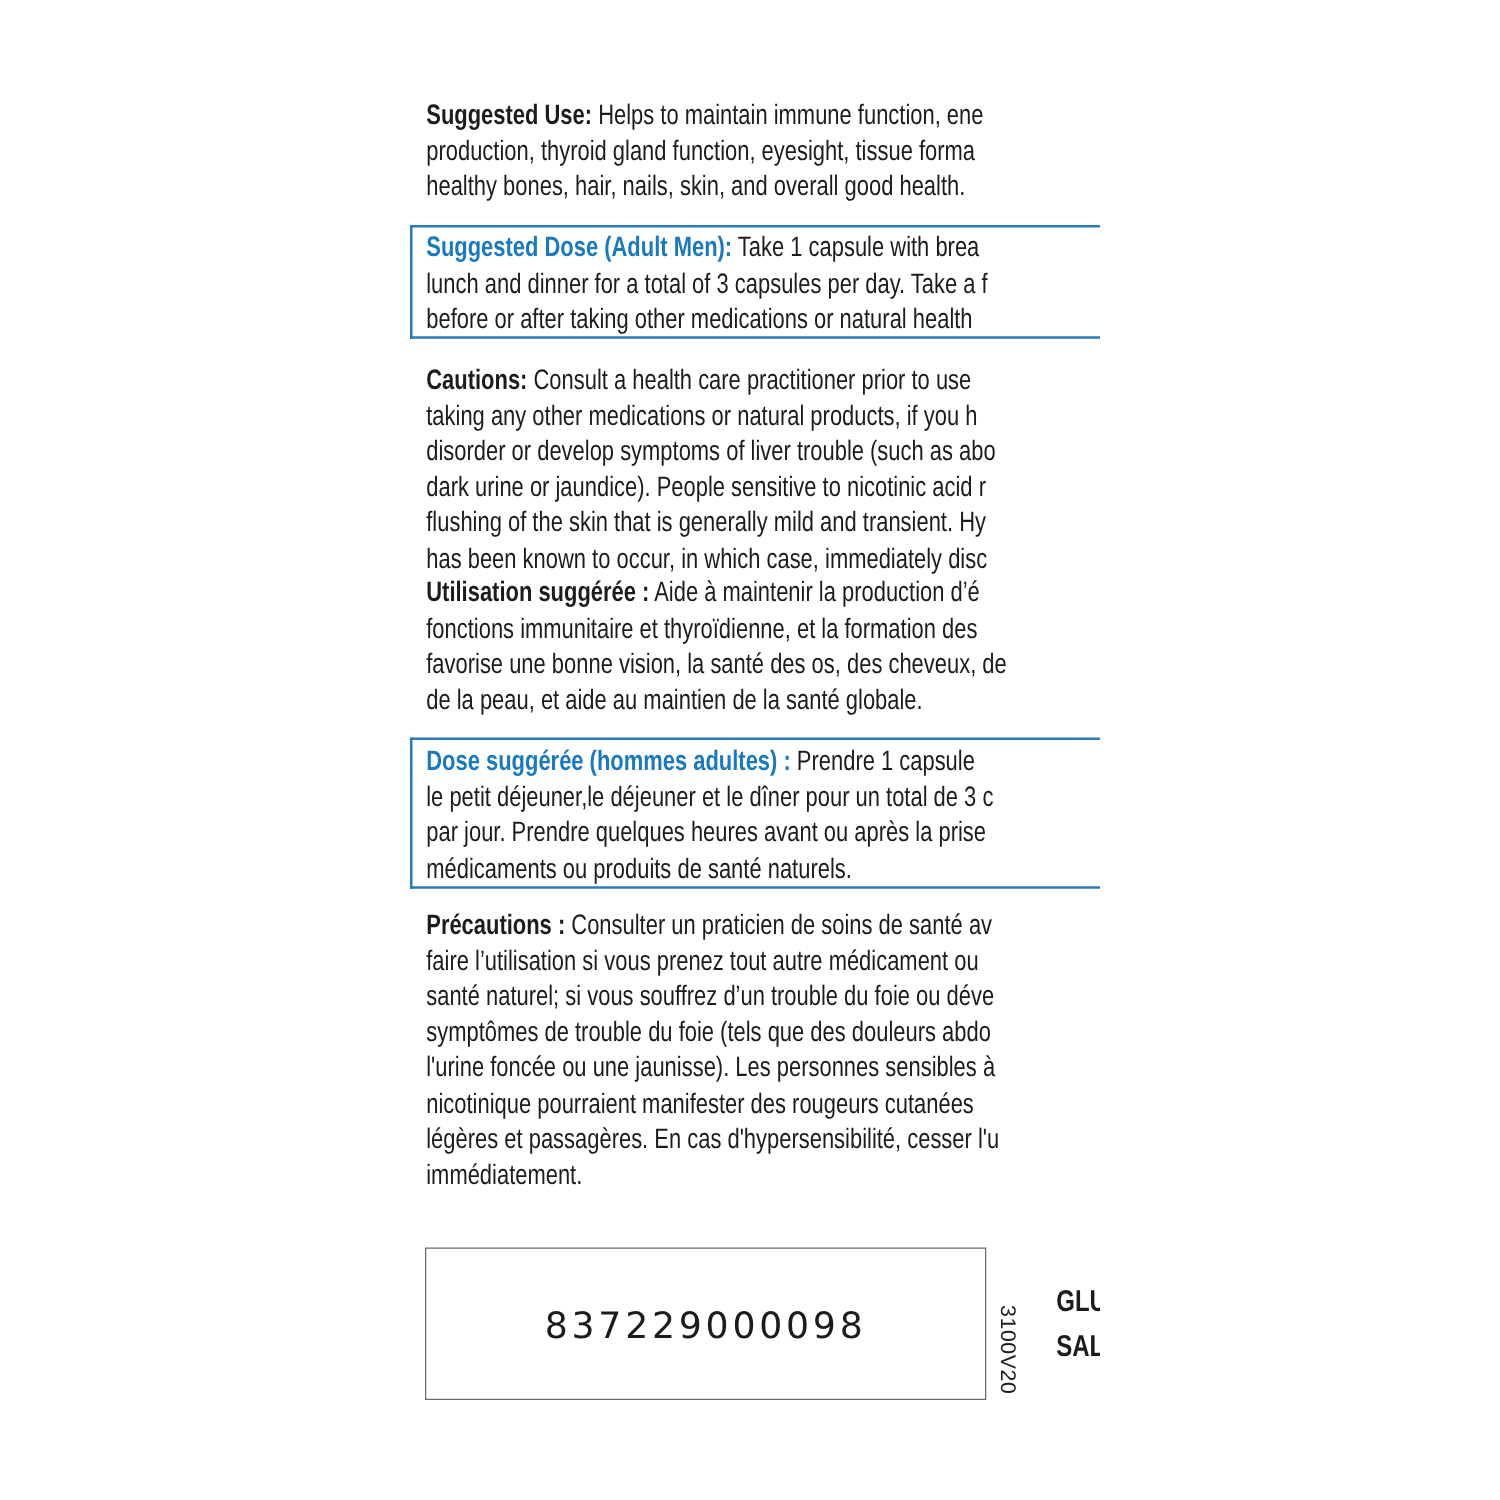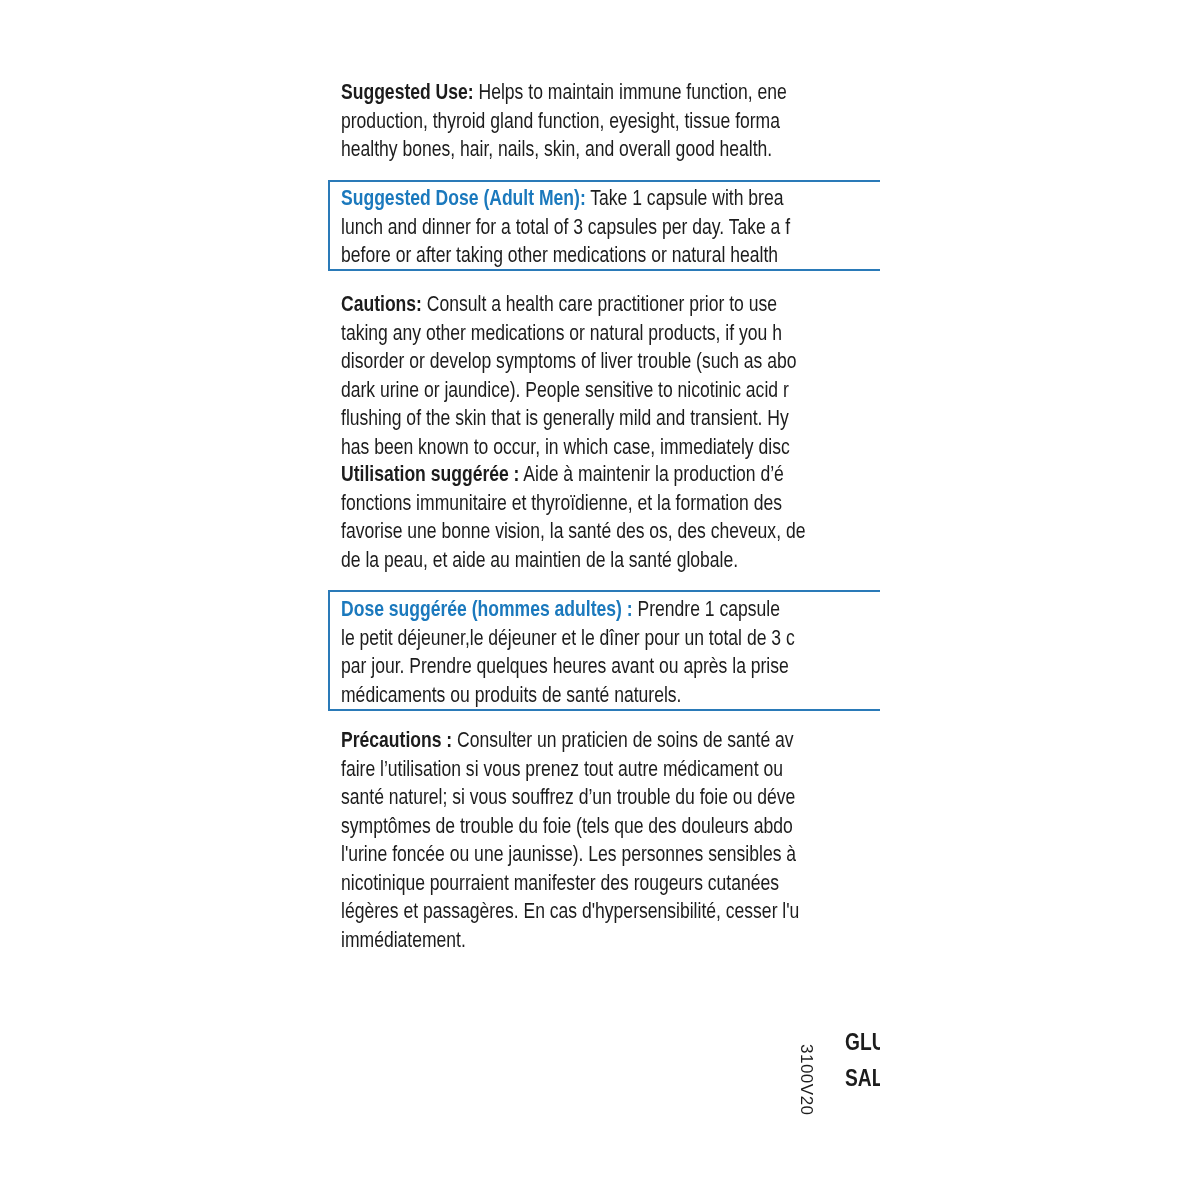--- a/index.html
+++ b/index.html
@@ -97,20 +97,23 @@
       <span class="line">faire l’utilisation si vous prenez tout autre médicament ou</span>
       <span class="line">santé naturel; si vous souffrez d’un trouble du foie ou déve</span>
       <span class="line">symptômes de trouble du foie (tels que des douleurs abdo</span>
       <span class="line">l'urine foncée ou une jaunisse). Les personnes sensibles à</span>
       <span class="line">nicotinique pourraient manifester des rougeurs cutanées</span>
       <span class="line">légères et passagères. En cas d'hypersensibilité, cesser l'u</span>
       <span class="line">immédiatement.</span>
     </div>
   </div>
 
+  <div class="barcode-box">
+    <span class="barcode-number">837229000098</span>
+  </div>
   <div class="version">3100V20</div>
 
   <div class="clip2">
     <div class="cut-text">
       <div>GLU</div>
       <div>SAL</div>
     </div>
   </div>
 </div>
 

